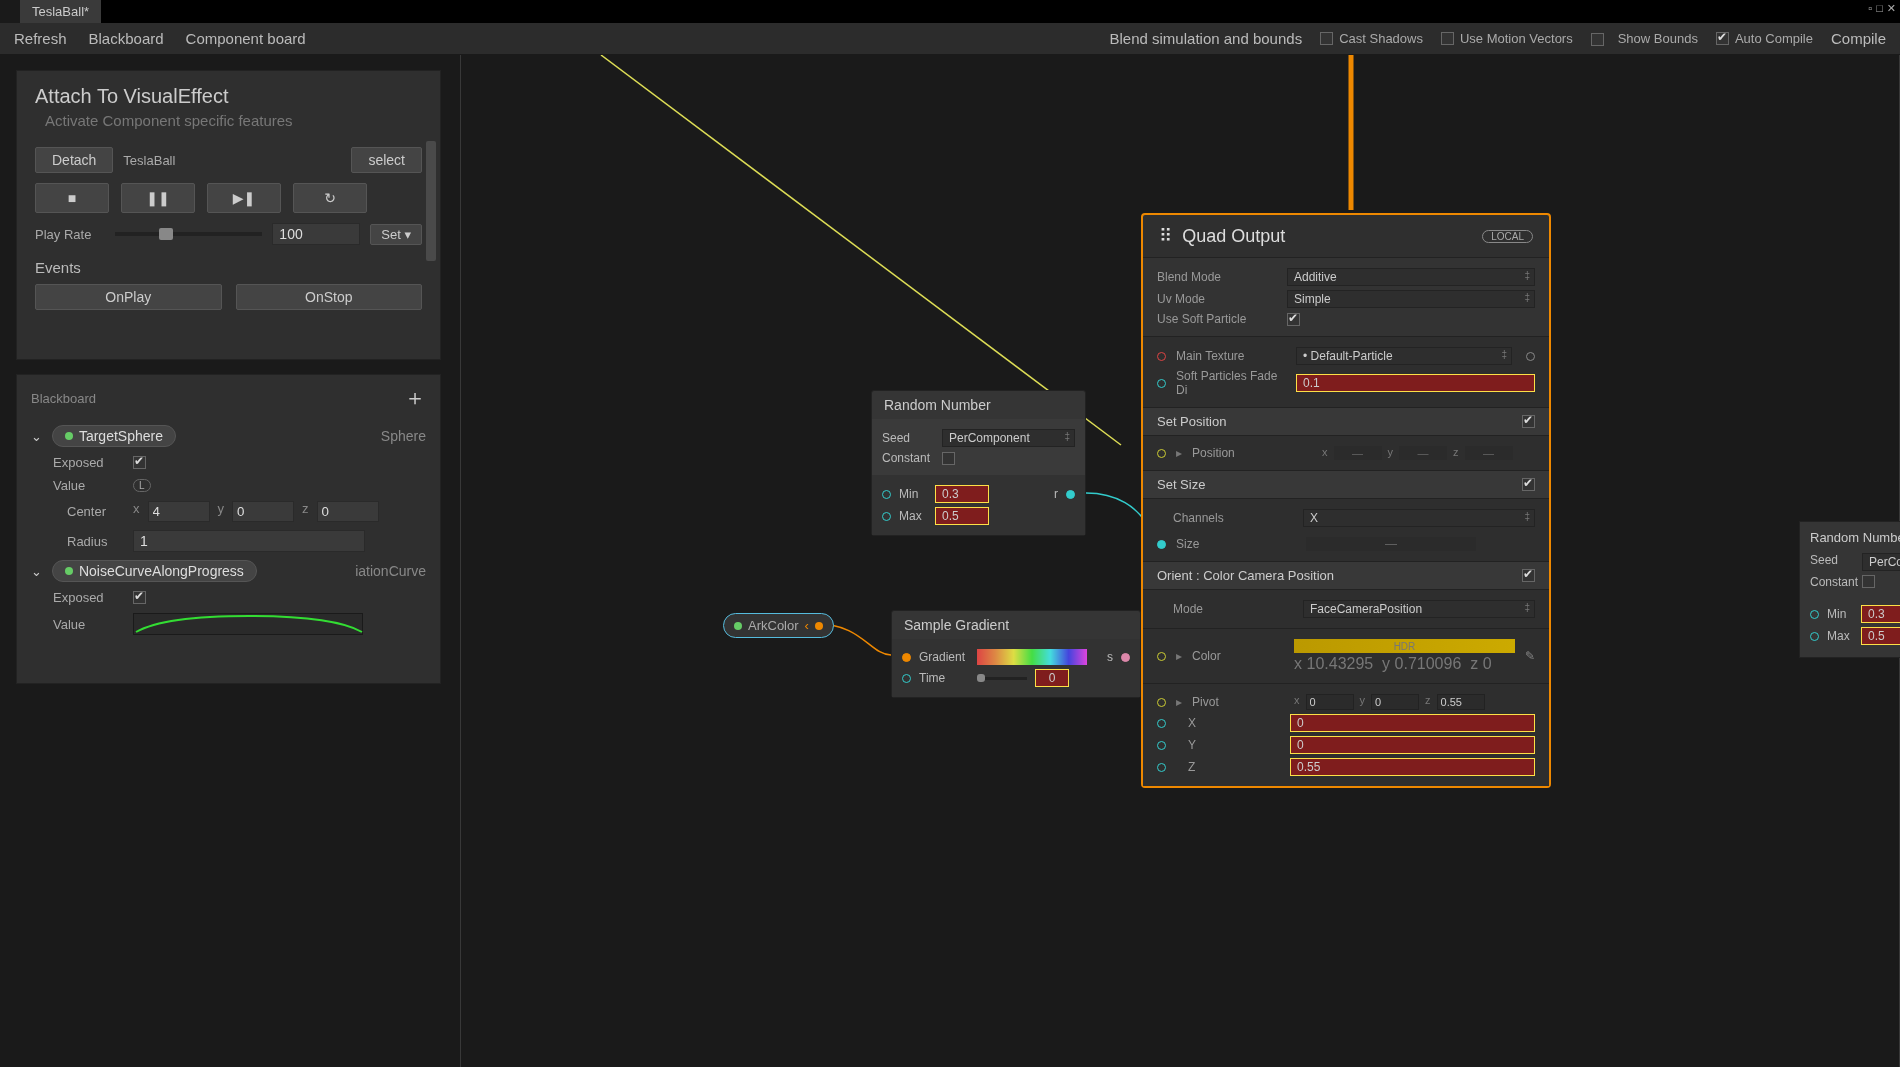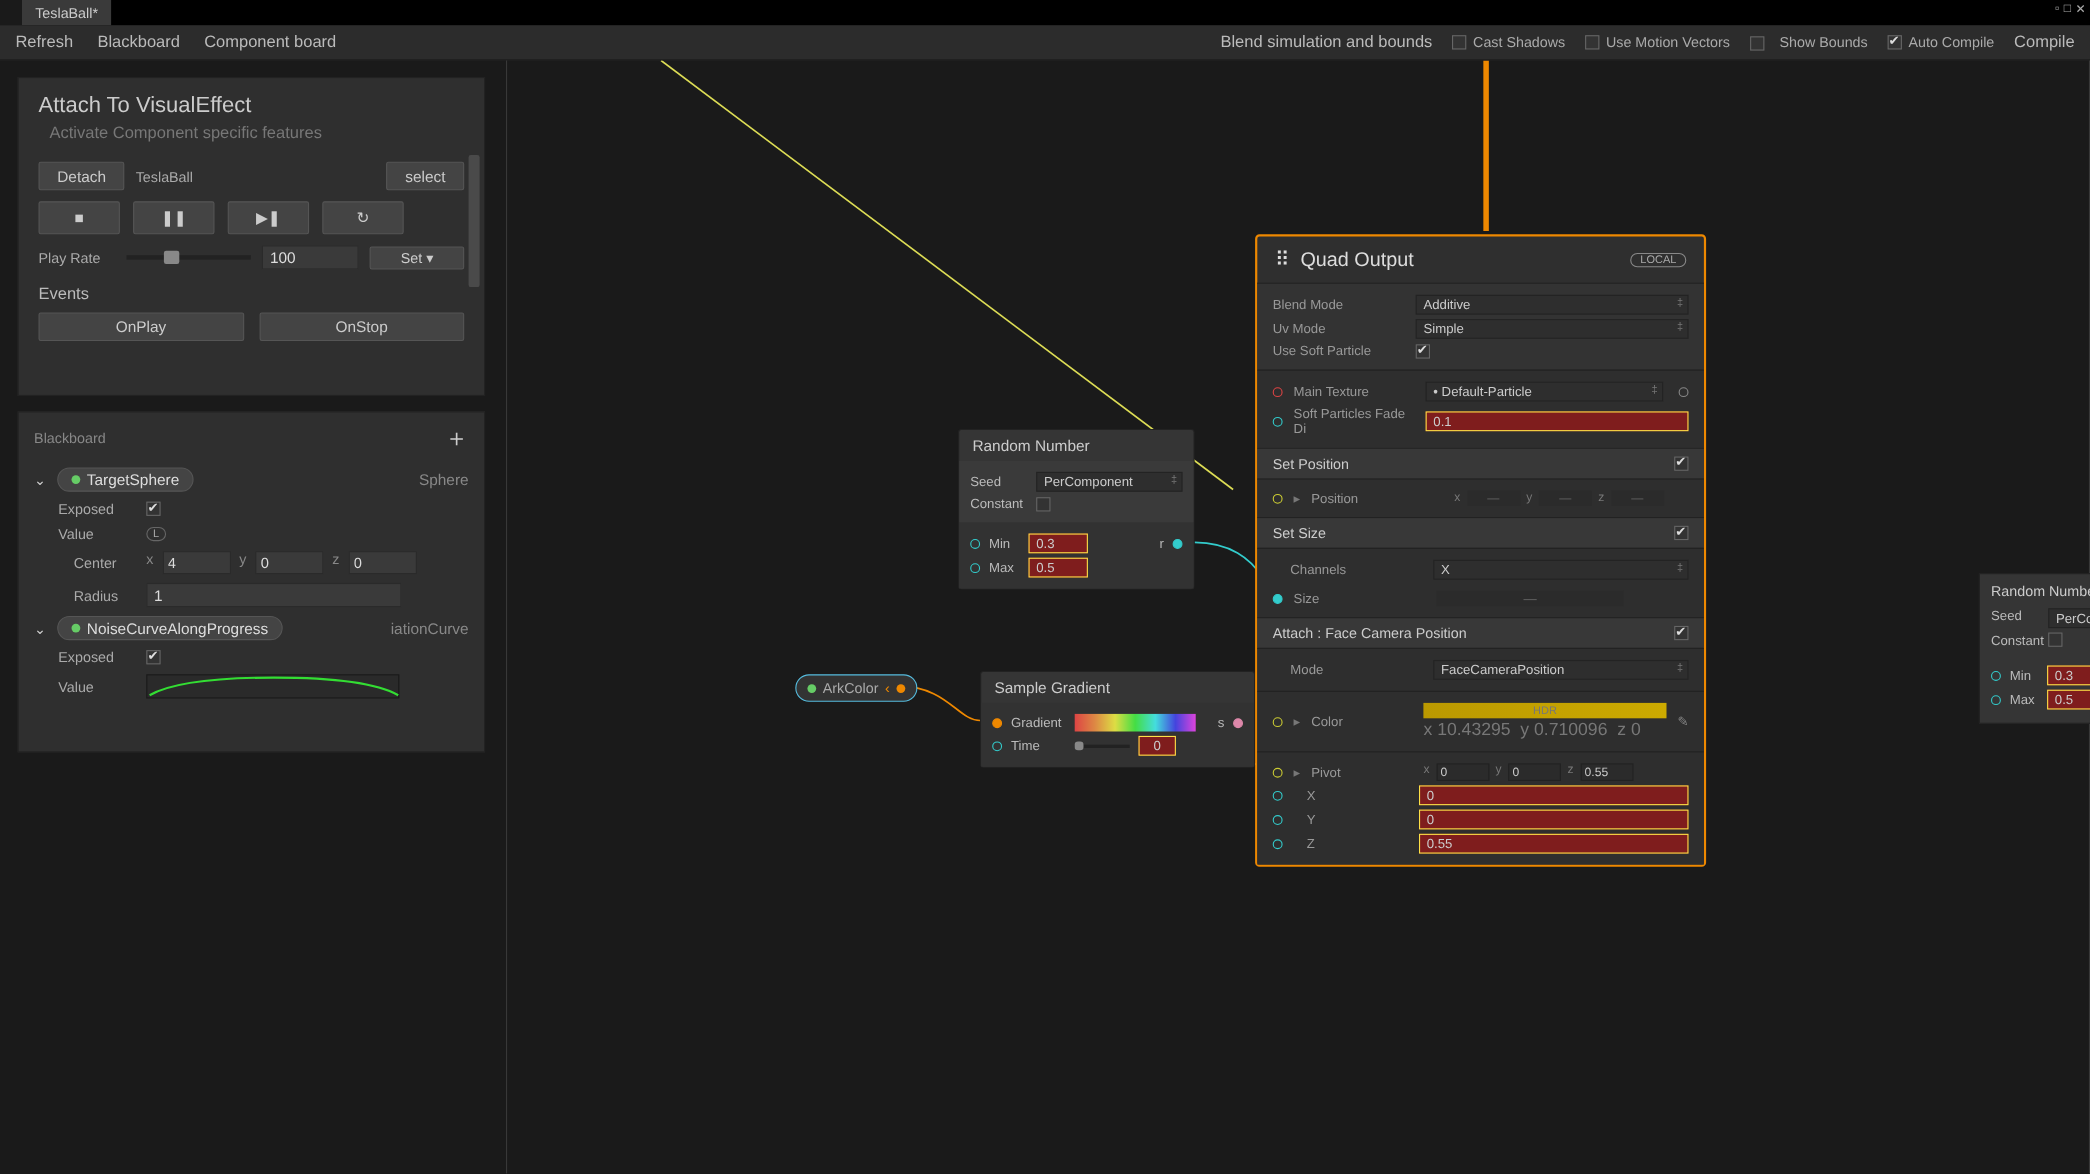--- a/index.html
+++ b/index.html
@@ -22,21 +22,21 @@
 .left-col { position: absolute; top: 70px; left: 16px; width: 425px; }
 
 
 .panel { background: #2f2f2f; border: 1px solid #222; margin-bottom: 14px; position: relative; }
 .panel .scroll { position: absolute; right: 4px; top: 70px; width: 10px; height: 120px; background: #4a4a4a; border-radius: 2px; }
 .panel-h1 { font-size: 20px; font-weight: 400; color: #ccc; padding: 14px 18px 4px; }
 .panel-sub { color: #777; padding: 0 28px 12px; font-size: 15px; }
 .panel-body { padding: 0 18px 16px; }
 .row { display: flex; align-items: center; gap: 10px; margin: 6px 0; }
 .btn { background: #444; border: 1px solid #555; color: #ccc; padding: 4px 16px; border-radius: 2px; cursor: pointer; font-size: 14px; text-align: center; }
-.btn.small { padding: 2px 27px; font-size: 13px; }
+.btn.small { padding: 2px 10px; font-size: 13px; }
 .btn.icon { width: 74px; height: 30px; display: flex; align-items: center; justify-content: center; }
 .transport { display: flex; gap: 12px; margin: 10px 0; }
 .label { color: #aaa; min-width: 70px; }
 .num-field { background: #3a3a3a; border: 1px solid #2a2a2a; color: #ddd; padding: 2px 6px; width: 88px; font-size: 14px; }
 .slider { flex: 1; height: 4px; background: #222; position: relative; }
 .slider .thumb { position: absolute; top: -4px; width: 14px; height: 12px; background: #888; border-radius: 2px; }
 .events { display: flex; gap: 14px; margin-top: 8px; }
 .events .btn { flex: 1; }
 
 
@@ -377,21 +377,21 @@
           <div class="nselect">X</div>
         </div>
       <div class="qrow" style="margin-top:10px;">
           <span class="port cyan-f"></span>
           <span class="qlab">Size</span>
           <span class="dash" style="background:#2b2b2b;width:170px;height:14px;display:flex;align-items:center;justify-content:center;color:#666;">—</span>
         </div>
     </div>
 
     <div class="section-head">
-        <span>Attach : Face Camera Position</span>
+        <span>Orient : Color Camera Position</span>
         <span class="chk on sc"></span>
       </div>
     <div class="qsection dark">
       <div class="qrow">
           <span class="qlab" style="margin-left:16px;">Mode</span>
           <div class="nselect">FaceCameraPosition</div>
         </div>
     </div>
 
     <div class="qsection dark">

